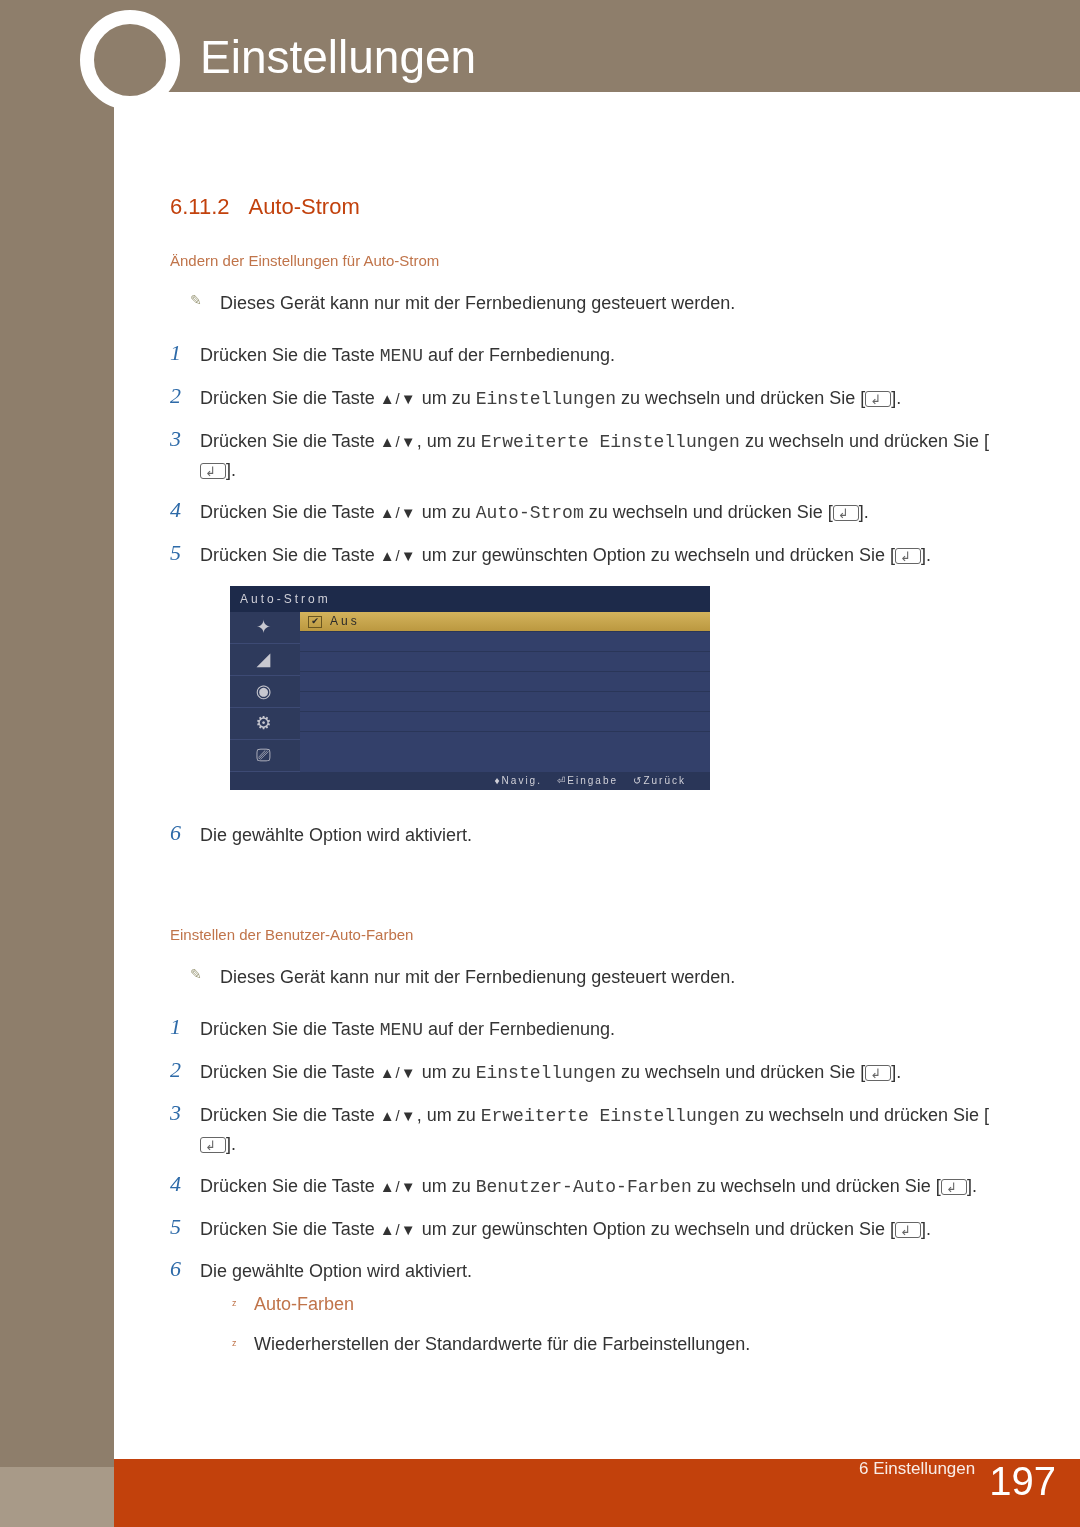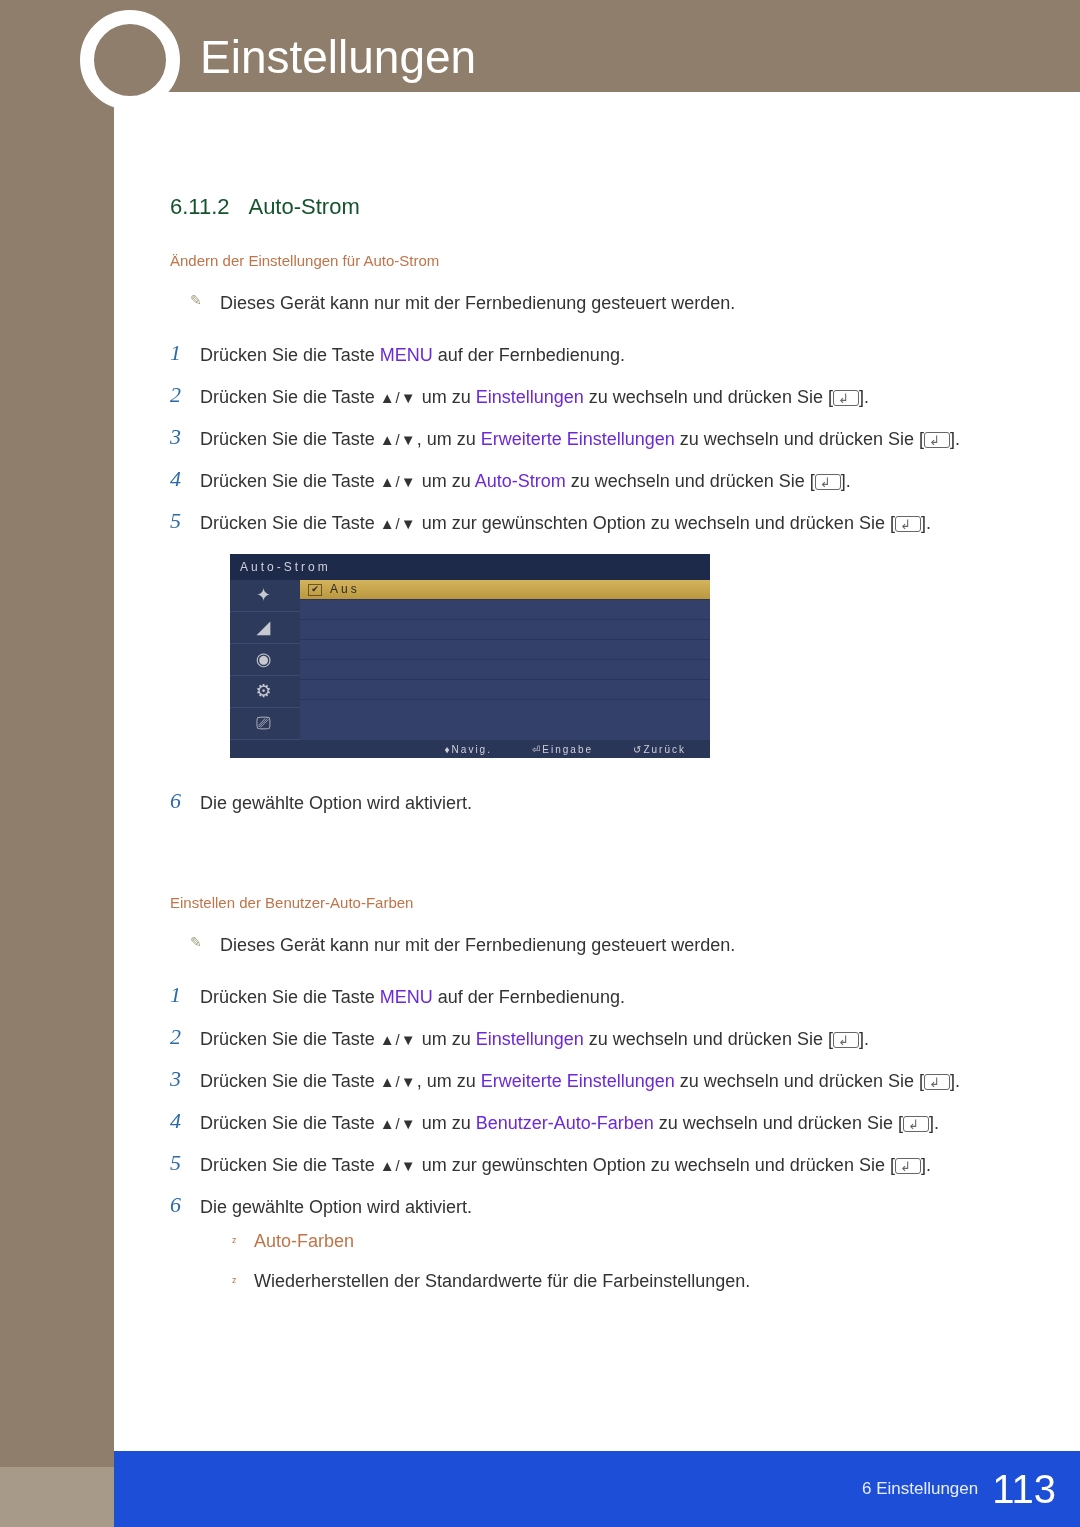--- a/index.html
+++ b/index.html
@@ -4,55 +4,55 @@
 <style>
   * { margin:0; padding:0; box-sizing:border-box; }
   body { font-family: Arial, Helvetica, sans-serif; background:#fff; width:1080px; }
   .page { position:relative; width:1080px; min-height:1527px; }
   .side-bar { position:absolute; left:0; top:0; width:114px; height:1527px; background:#8e7e6b; }
   .side-bar-bottom { position:absolute; left:0; bottom:0; width:114px; height:60px; background:#a89a88; }
   .top-bar { position:absolute; left:114px; top:0; right:0; height:92px; background:#8e7e6b; }
   .chapter-bubble { position:absolute; left:80px; top:10px; width:100px; height:100px; border:14px solid #fff; border-radius:50%; background:#8e7e6b; }
   .chapter-title { position:absolute; left:200px; top:30px; font-size:46px; color:#fff; font-weight:400; }
   .content { position:absolute; left:170px; top:190px; width:830px; color:#333; font-size:18px; line-height:1.55; }
-  .h3 { color:#14532d; font-size:22px; margin-bottom:20px; font-weight:400; }
+  .h3 { color:#c2410c; font-size:22px; margin-bottom:20px; font-weight:400; }
   .h3 .num { margin-right:14px; }
   .h4 { color:#c0744a; font-size:15px; margin:25px 0 18px 0; font-weight:400; }
   .para { margin-bottom:20px; }
   .note-row { display:flex; align-items:flex-start; margin:10px 0 24px 0; padding-left:20px; }
   .note-icon { flex:0 0 30px; color:#9c9a7a; font-size:14px; }
   .note-text { flex:1; }
   ol.steps { list-style:none; margin-left:0; }
   ol.steps > li { display:flex; margin-bottom:14px; align-items:flex-start; }
   .step-num { flex:0 0 30px; color:#2d6aa8; font-size:22px; font-style:italic; font-family:"Times New Roman", serif; line-height:1; }
   .step-body { flex:1; }
-  .kw { color:#6d28d9; }
+  .kw { color:#404040;font-family:Liberation Mono, monospace; }
   .arrows { font-size:15px; letter-spacing:1px; }
   .enter-icon { display:inline-block; width:26px; height:16px; border:1.5px solid #666; border-radius:3px; position:relative; vertical-align:middle; }
   .enter-icon::after { content:"↲"; position:absolute; left:4px; top:-2px; font-size:13px; color:#666; }
   
   .osd { width:480px; margin:16px 0 18px 30px; font-family: Arial, sans-serif; font-size:12px; letter-spacing:3px; color:#d0d0d8; }
   .osd-title { background:#1d2a4a; padding:4px 10px; font-size:12px; }
   .osd-body { display:flex; background:#33406a; }
   .osd-rail { width:70px; background:#2e3a5c; display:flex; flex-direction:column; }
   .osd-rail .cell { height:32px; display:flex; align-items:center; justify-content:center; border-bottom:1px solid #3d4a74; font-size:18px; color:#c8c8d0; }
   .osd-main { flex:1; padding:0; }
   .osd-row { height:20px; border-bottom:1px solid #2a3658; display:flex; align-items:center; padding:0 8px; }
   .osd-row.sel { background:linear-gradient(#d3b35c,#bb9840); color:#2a2a2a; }
   .osd-row .chk { width:14px; height:12px; border:1px solid #4a5a88; margin-right:8px; display:flex; align-items:center; justify-content:center; font-size:9px; letter-spacing:0; }
   .osd-row.sel .chk { border-color:#6a5620; color:#2a2a2a; }
-  .osd-foot { background:#2a3658; height:18px; font-size:10px; letter-spacing:2px; display:flex; justify-content:flex-end; gap:40px; padding-right:24px; align-items:center; }
+  .osd-foot { background:#2a3658; height:18px; font-size:10px; letter-spacing:2px; display:flex; justify-content:flex-end; gap:15px; padding-right:24px; align-items:center; }
   
   .sub-list { margin-left:32px; margin-top:6px; }
   .sub-item { display:flex; margin-bottom:8px; }
   .sub-bullet { flex:0 0 22px; color:#c0744a; font-size:9px; padding-top:6px; }
   .sub-item .title { color:#c0744a; margin-bottom:4px; }
   .sub-item .body { flex:1; }
   
-  .footer { position:absolute; bottom:0; left:114px; right:0; height:76px; background:#1d4ed8; display:flex; align-items:center; justify-content:flex-end; padding-right:24px; color:#fff; }
+  .footer { position:absolute; bottom:0; left:114px; right:0; height:68px; background:#c2410c; display:flex; align-items:flex-start; justify-content:flex-end; padding-right:24px; color:#fff; }
   .footer .label { font-size:17px; margin-right:14px; color:#fff; opacity:.9; }
   .footer .page-no { font-size:40px; font-weight:300; color:#fff; }
   .section-gap { height:34px; }
 </style>
 </head>
 <body>
 
 <div class="page">
   <div class="side-bar"></div>
   <div class="side-bar-bottom"></div>
@@ -203,15 +203,15 @@
             </div>
           </div>
         </span>
       </li>
     </ol>
 
   </div>
 
   <div class="footer">
     <span class="label">6 Einstellungen</span>
-    <span class="page-no">113</span>
+    <span class="page-no">197</span>
   </div>
 </div>
 
 </body></html>

